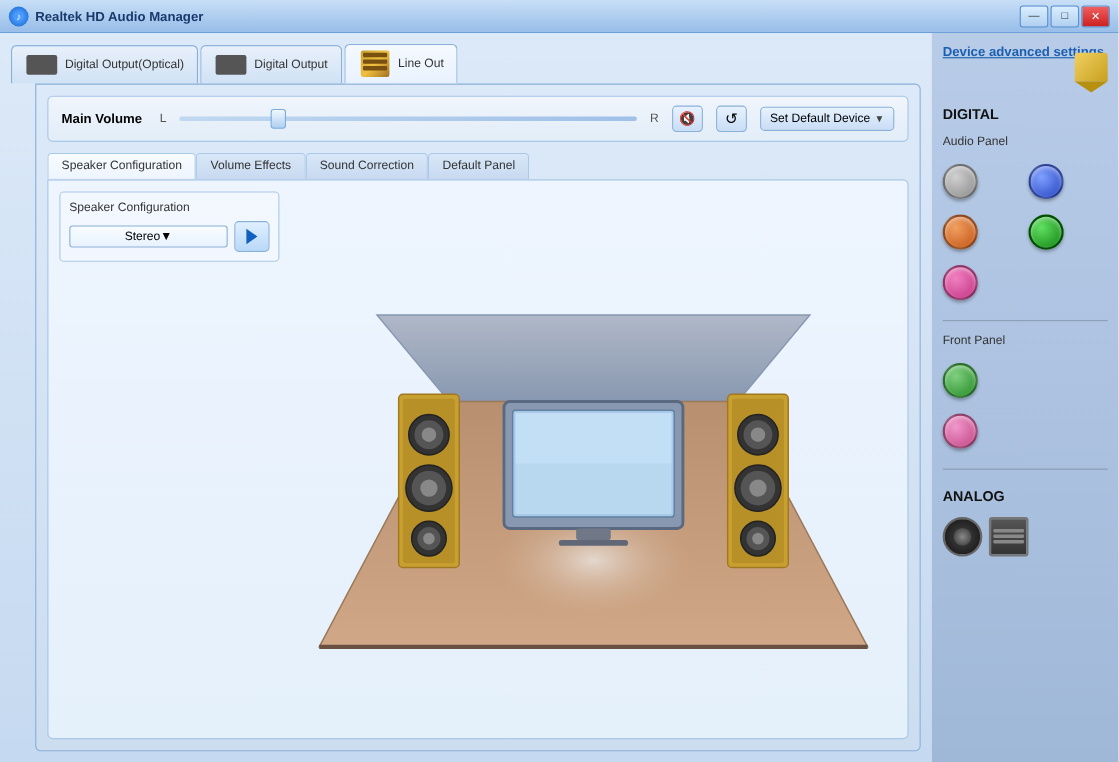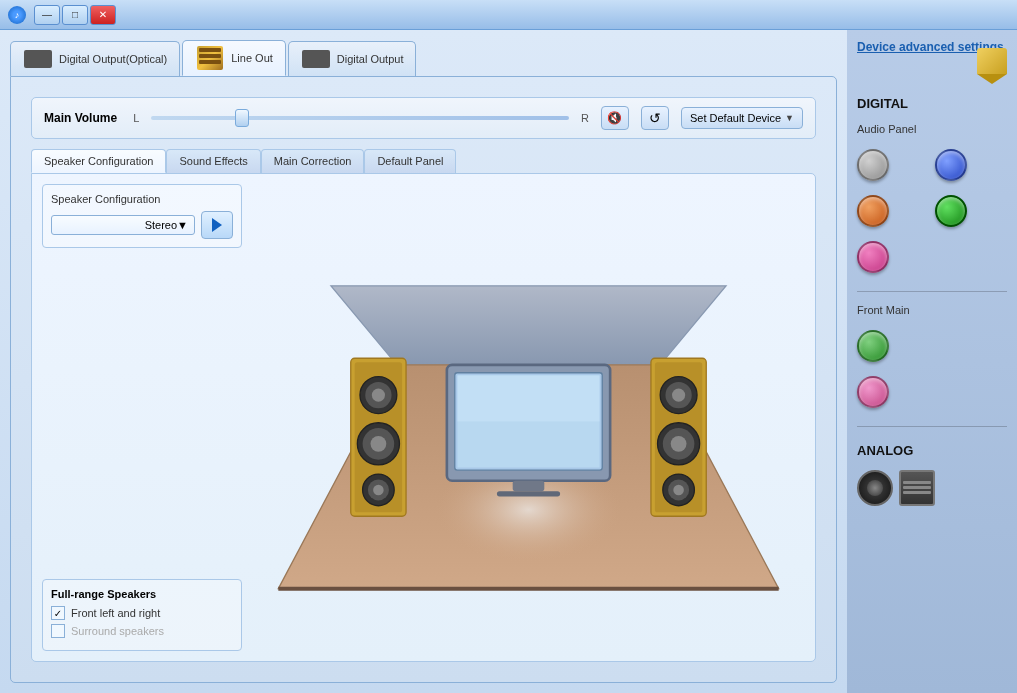--- a/index.html
+++ b/index.html
@@ -113,21 +113,22 @@
     }
 
     
     #content-box {
       background: linear-gradient(to bottom, #dce9f8 0%, #ccddf0 100%);
       border: 1px solid #8ab0d8;
       border-radius: 0 5px 5px 5px;
       flex: 1;
       display: flex;
       flex-direction: column;
-      padding: 20px;
+      padding: 10px;
+      margin-left: 22px;
     }
 
     
     #volume-row {
       background: linear-gradient(to bottom, #f0f5fc 0%, #e2edf8 100%);
       border: 1px solid #aac8e8;
       border-radius: 5px;
       padding: 8px 12px;
       display: flex;
       align-items: center;
@@ -237,21 +238,21 @@
       display: flex; align-items: center; gap: 6px;
     }
     .config-select {
       flex: 1;
       background: linear-gradient(to bottom, #f8fcff, #e8f2ff);
       border: 1px solid #8ab0d8;
       border-radius: 3px;
       padding: 3px 6px;
       font-size: 11px;
       cursor: pointer;
-      display: flex; align-items: center; justify-content: flex-end;
+      display: flex; align-items: center; justify-content: center;
     }
     .play-btn {
       width: 32px; height: 28px;
       background: linear-gradient(to bottom, #e0f0ff, #b8d8f8);
       border: 1px solid #8ab0d8;
       border-radius: 4px;
       display: flex; align-items: center; justify-content: center;
       cursor: pointer;
     }
     .play-triangle {
@@ -398,55 +399,56 @@
       width: 28px; height: 3px;
       background: #888;
       border-radius: 1px;
     }
   </style>
 </head>
 <body>
 
 <div id="titlebar">
   <div class="title-icon">♪</div>
+  <span class="title-text">Realtek HD Audio Manager</span>
   <div class="win-btn">—</div>
   <div class="win-btn">□</div>
   <div class="win-btn close">✕</div>
 </div>
 
 <div id="main">
 
   <div id="left-panel">
 
     <div id="tabs-row">
 
       <div class="top-tab">
         <div class="tab-icon">
           <div class="icon-optical"></div>
         </div>
         <span>Digital Output(Optical)</span>
+      </div>
+
+      <div class="top-tab">
+        <div class="tab-icon">
+          <div class="icon-digital"></div>
+        </div>
+        <span>Digital Output</span>
       </div>
 
       <div class="top-tab active">
         <div class="tab-icon">
           <div class="icon-lineout">
             <div class="speaker-bar"></div>
             <div class="speaker-bar"></div>
             <div class="speaker-bar"></div>
           </div>
         </div>
         <span>Line Out</span>
       </div>
-
-      <div class="top-tab">
-        <div class="tab-icon">
-          <div class="icon-digital"></div>
-        </div>
-        <span>Digital Output</span>
-      </div>
     </div>
 
     <div id="content-box">
 
       <div id="volume-row">
         <span class="volume-label">Main Volume</span>
         <span class="lr-label">L</span>
         <div class="slider-container">
           <div class="slider-track">
             <div class="slider-thumb"></div>
@@ -463,24 +465,24 @@
           <span>Set Default Device</span>
           <span class="dropdown-arrow">▼</span>
         </div>
       </div>
 
       <div id="inner-tabs">
         <div class="inner-tab active">
           <span>Speaker Configuration</span>
         </div>
         <div class="inner-tab">
-          <span>Sound Effects</span>
+          <span>Volume Effects</span>
         </div>
         <div class="inner-tab">
-          <span>Main Correction</span>
+          <span>Sound Correction</span>
         </div>
         <div class="inner-tab">
           <span>Default Panel</span>
         </div>
       </div>
 
       <div id="speaker-panel">
 
         <div id="speaker-left">
           <div class="config-group">
@@ -491,31 +493,20 @@
                 <span>▼</span>
               </div>
               <div class="play-btn">
                 <div class="play-triangle"></div>
               </div>
             </div>
           </div>
 
           <div style="flex:1;"></div>
 
-          <div class="fullrange-group">
-            <div class="fullrange-label">Full-range Speakers</div>
-            <div class="checkbox-row">
-              <div class="checkbox-box checked">✓</div>
-              <span class="checkbox-label">Front left and right</span>
-            </div>
-            <div class="checkbox-row">
-              <div class="checkbox-box"></div>
-              <span class="checkbox-label disabled">Surround speakers</span>
-            </div>
-          </div>
         </div>
 
         <div id="speaker-viz">
           <svg class="room-svg" viewBox="0 0 420 280" xmlns="http://www.w3.org/2000/svg">
 
             <defs>
               <linearGradient id="floorGrad" x1="0" y1="0" x2="0" y2="1">
                 <stop offset="0%" stop-color="#b89070"></stop>
                 <stop offset="100%" stop-color="#d0a888"></stop>
               </linearGradient>
@@ -606,21 +597,21 @@
       <div class="connector-dot orange"></div>
       <div class="connector-dot green-active"></div>
     </div>
 
     <div style="display:flex;gap:6px;margin-bottom:6px;">
       <div class="connector-dot pink"></div>
     </div>
 
     <div class="divider-line"></div>
 
-    <div class="panel-sublabel">Front Main</div>
+    <div class="panel-sublabel">Front Panel</div>
 
     <div class="connector-grid">
       <div class="connector-dot green-fp"></div>
     </div>
     <div style="display:flex;gap:6px;margin-bottom:6px;">
       <div class="connector-dot pink-fp"></div>
     </div>
 
     <div class="divider-line"></div>
 

